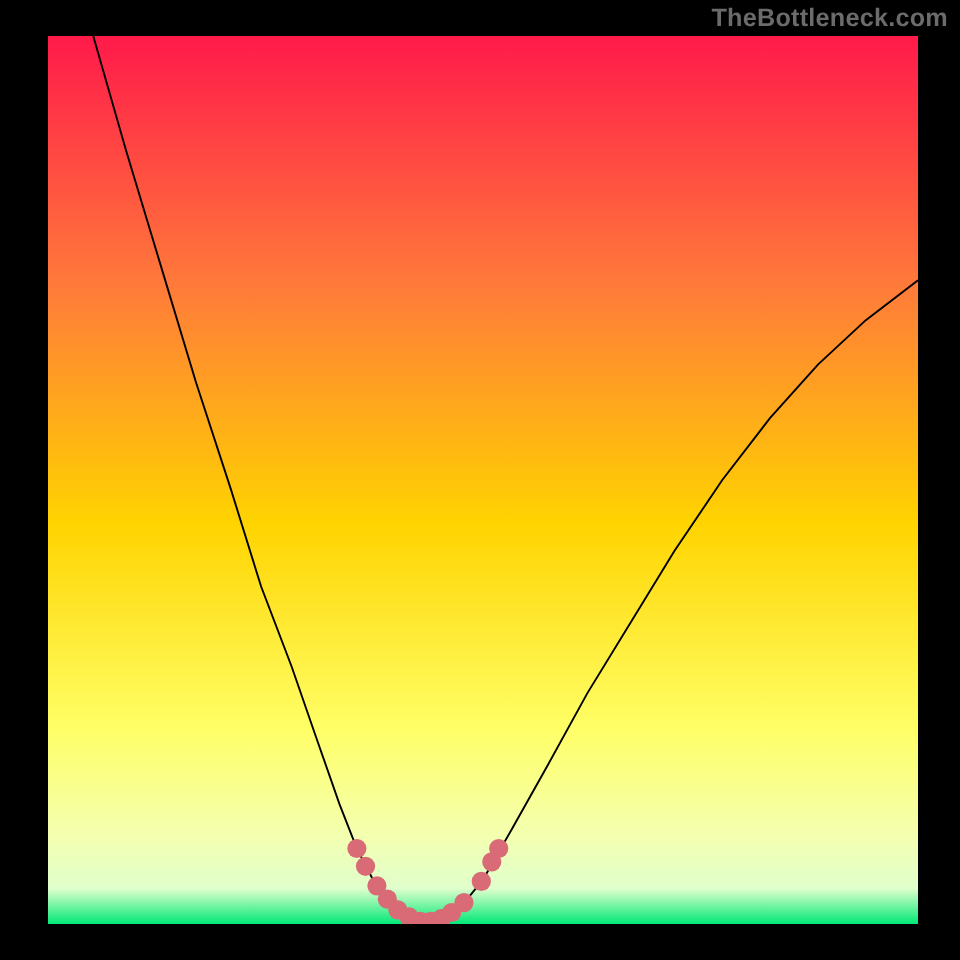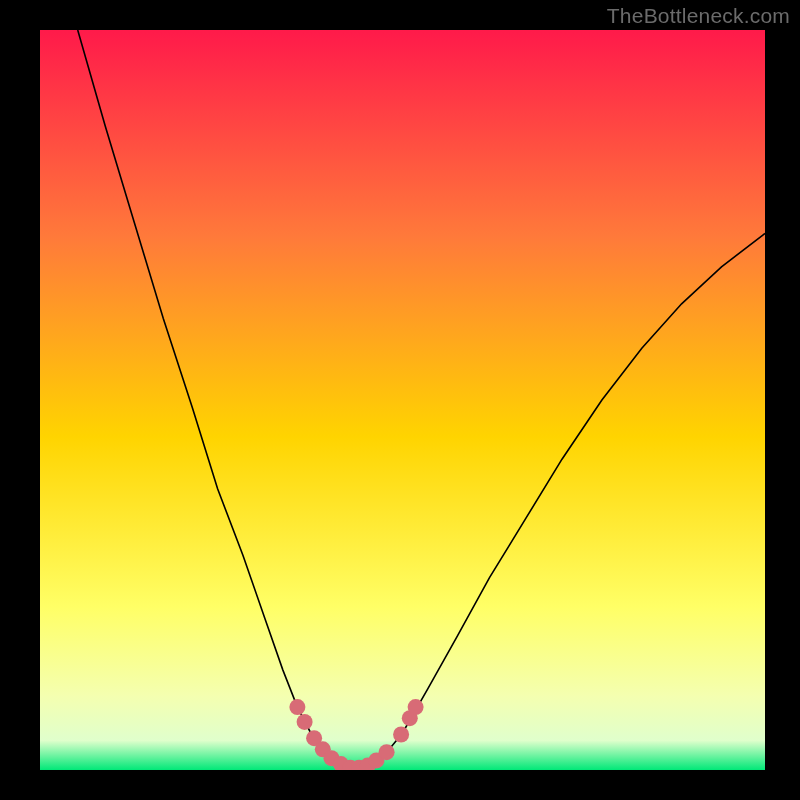--- a/index.html
+++ b/index.html
@@ -10,21 +10,21 @@
     background: #000000;
     position: relative;
     font-family: Arial, Helvetica, sans-serif;
   }
   .watermark {
     position: absolute;
     top: 4px;
     right: 10px;
     color: #6b6b6b;
     font-size: 21px;
-    font-weight: 400;
+    font-weight: 700;
     letter-spacing: 0.2px;
     z-index: 10;
     text-align: center;
   }
   .plot-area {
     position: absolute;
     left: 40px;
     top: 30px;
     width: 725px;
     height: 740px;

